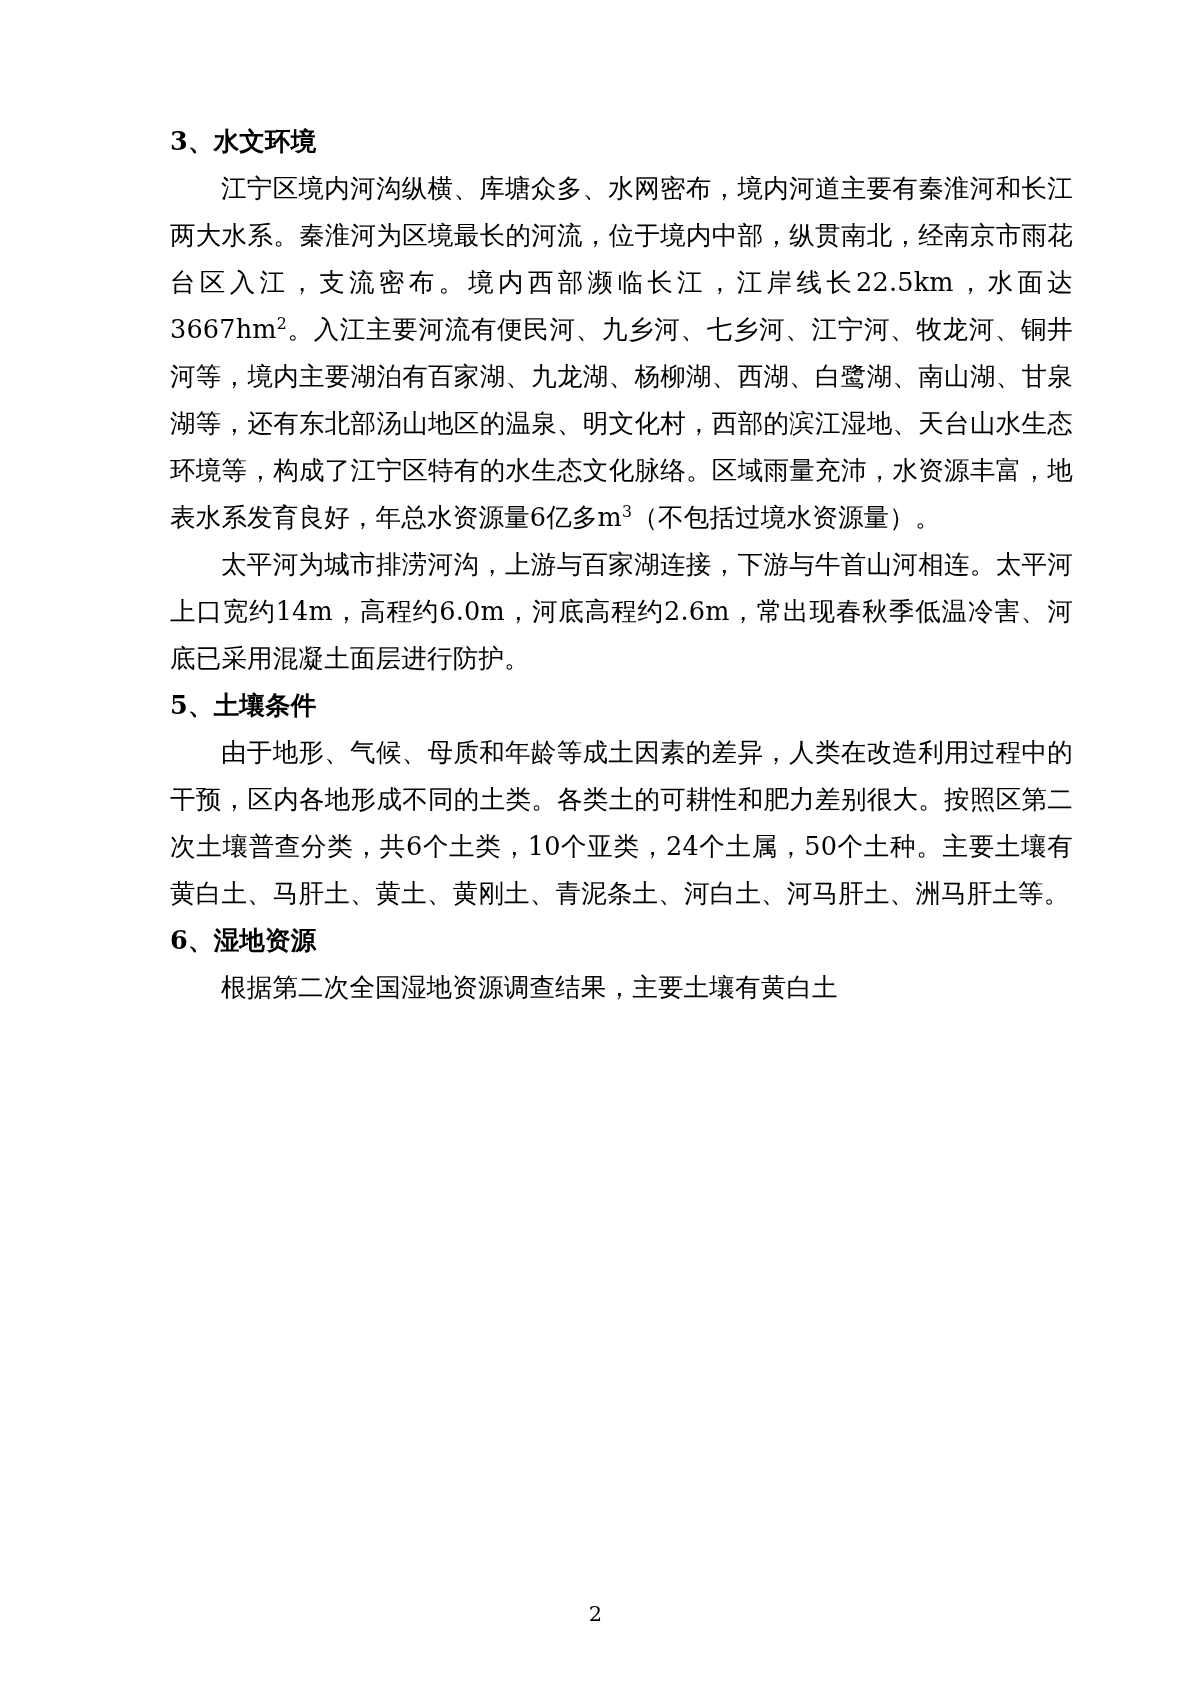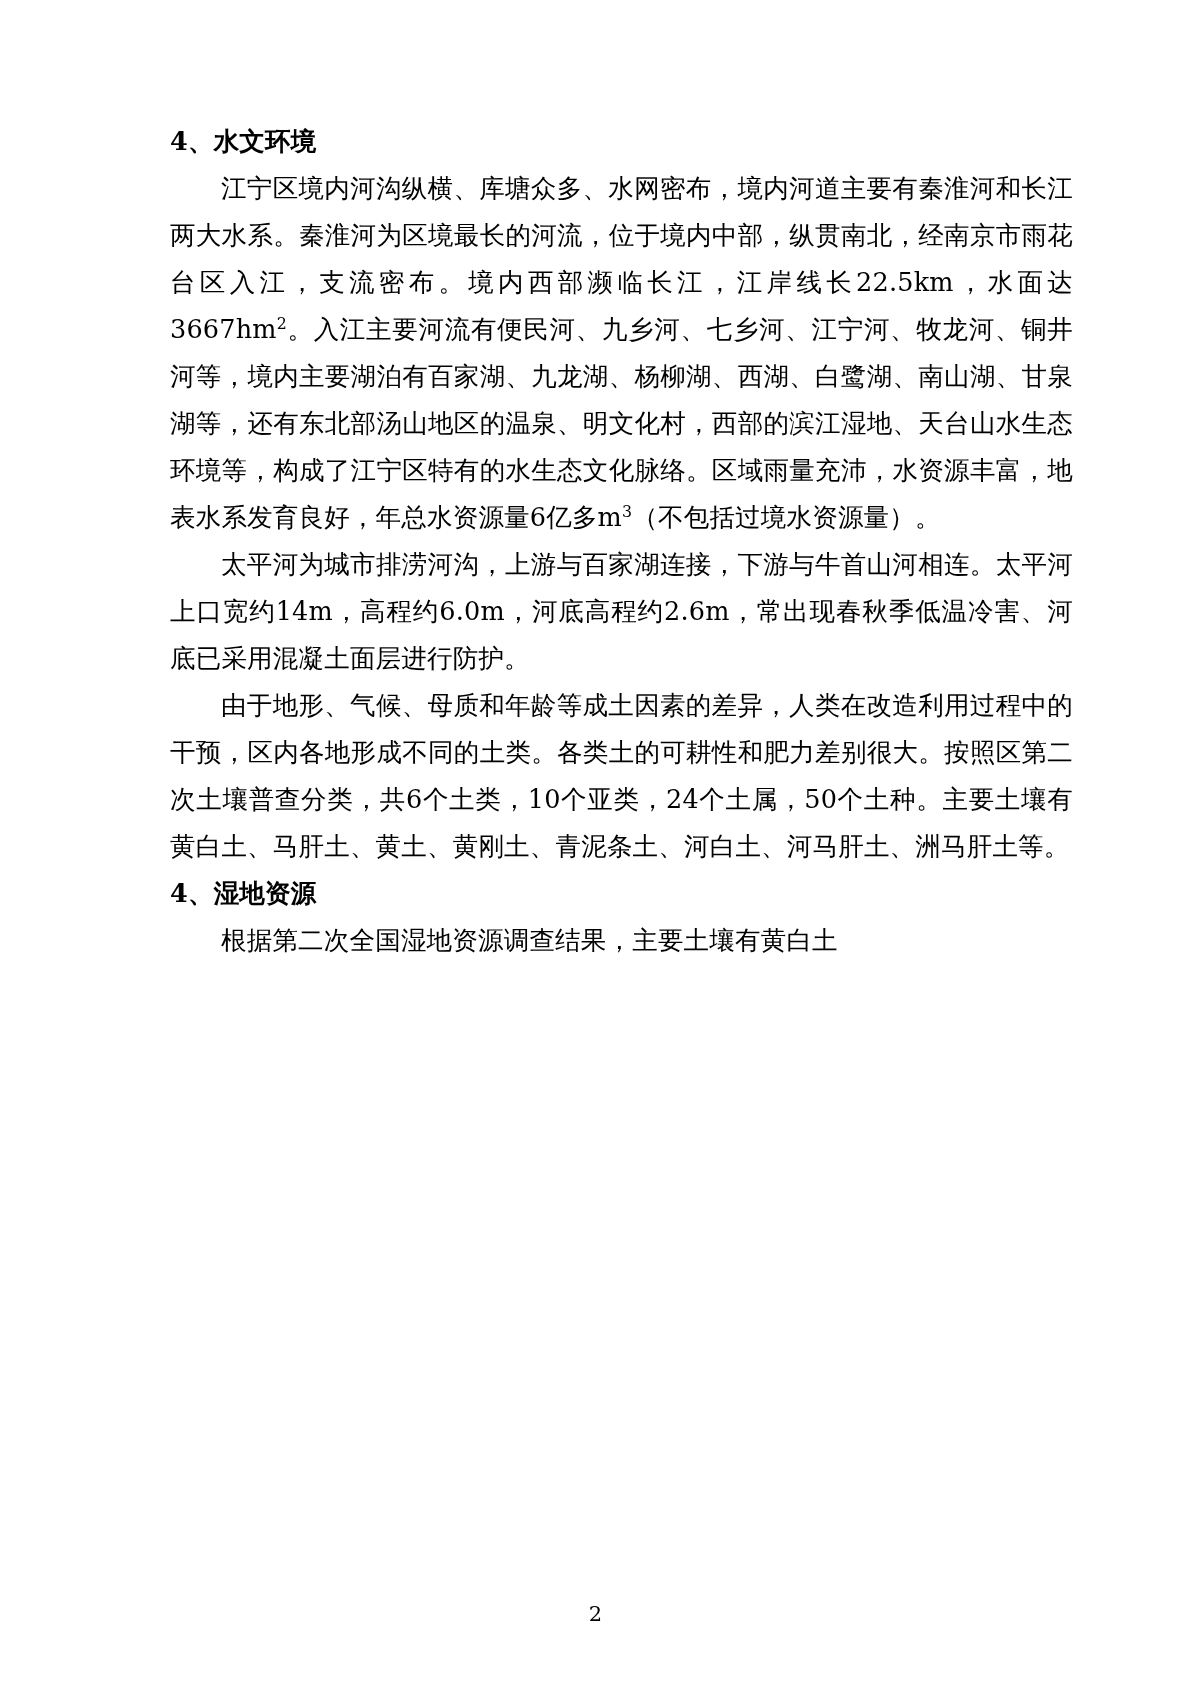--- a/index.html
+++ b/index.html
@@ -53,21 +53,22 @@
     text-align: center;
     font-size: 21px;
     font-family: "DejaVu Serif", "Liberation Serif", serif;
   }
 </style>
 </head>
 <body>
 
 <div class="page">
   <div class="body-text" id="content">
-      <h2 class="heading">4、水文环境</h2>
+      <h2 class="heading">3、水文环境</h2>
       <p class="para">江宁区境内河沟纵横、库塘众多、水网密布，境内河道主要有秦淮河和长江两大水系。秦淮河为区境最长的河流，位于境内中部，纵贯南北，经南京市雨花台区入江，支流密布。境内西部濒临长江，江岸线长22.5km，水面达3667hm<sup>2</sup>。入江主要河流有便民河、九乡河、七乡河、江宁河、牧龙河、铜井河等，境内主要湖泊有百家湖、九龙湖、杨柳湖、西湖、白鹭湖、南山湖、甘泉湖等，还有东北部汤山地区的温泉、明文化村，西部的滨江湿地、天台山水生态环境等，构成了江宁区特有的水生态文化脉络。区域雨量充沛，水资源丰富，地表水系发育良好，年总水资源量6亿多m<sup>3</sup>（不包括过境水资源量）。</p>
       <p class="para">太平河为城市排涝河沟，上游与百家湖连接，下游与牛首山河相连。太平河上口宽约14m，高程约6.0m，河底高程约2.6m，常出现春秋季低温冷害、河底已采用混凝土面层进行防护。</p>
+      <h2 class="heading">5、土壤条件</h2>
       <p class="para">由于地形、气候、母质和年龄等成土因素的差异，人类在改造利用过程中的干预，区内各地形成不同的土类。各类土的可耕性和肥力差别很大。按照区第二次土壤普查分类，共6个土类，10个亚类，24个土属，50个土种。主要土壤有黄白土、马肝土、黄土、黄刚土、青泥条土、河白土、河马肝土、洲马肝土等。</p>
-      <h2 class="heading">4、湿地资源</h2>
+      <h2 class="heading">6、湿地资源</h2>
       <p class="para">根据第二次全国湿地资源调查结果，主要土壤有黄白土</p>
     </div>
   <div class="footer">2</div>
 </div>
 
 </body></html>

